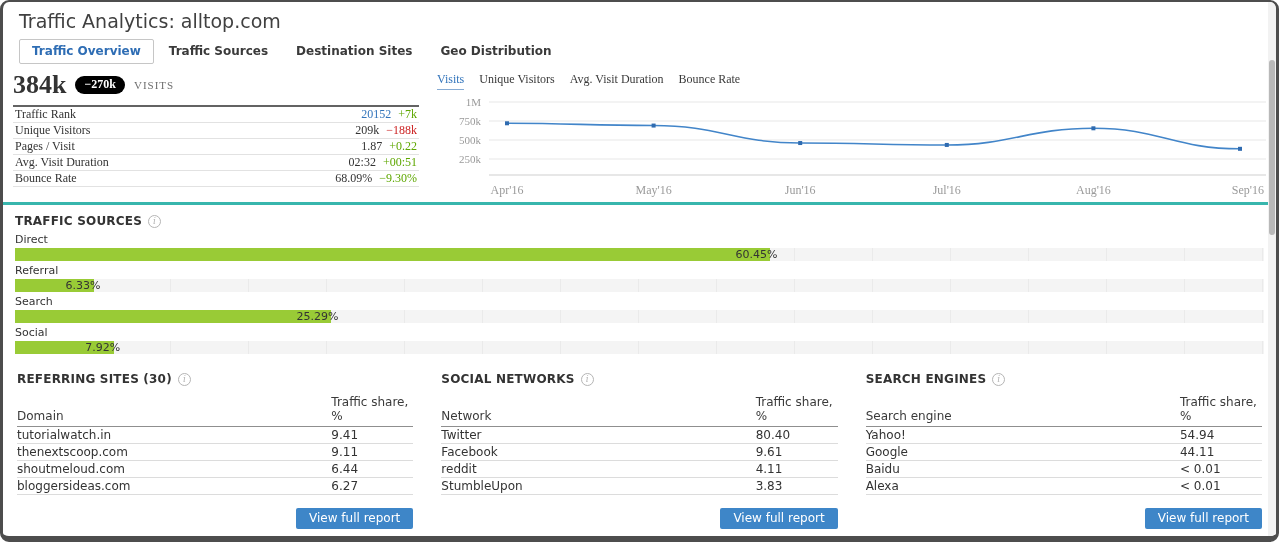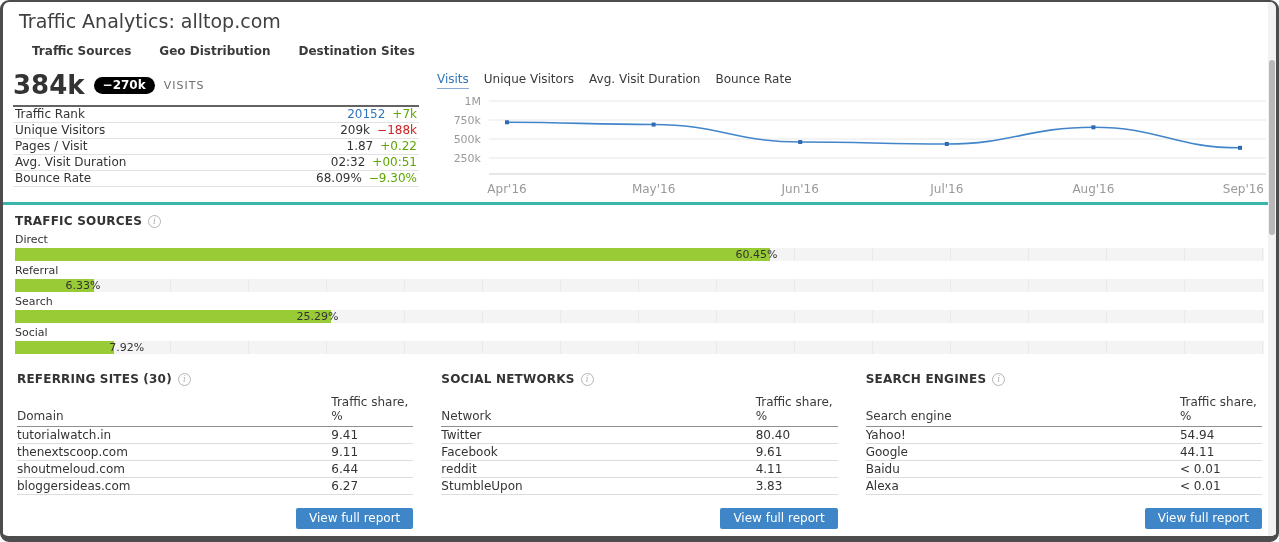--- a/index.html
+++ b/index.html
@@ -24,21 +24,21 @@
   
   .header { padding: 8px 16px 0 16px; }
   .page-title { font-size: 19px; color: #404040; font-weight: 400; }
   .tab-bar { display: flex; gap: 2px; margin-top: 7px; align-items: flex-end; }
   .tab {
     font-size: 12px; font-weight: 700; color: #3a3a3a;
     padding: 4px 12px 5px 12px; cursor: pointer; border: 1px solid transparent;
   }
   .tab.active { color: #2e6db4; border: 1px solid #c6c6c6; border-radius: 2px; background: #fff; }
   
-  .overview { display: flex; height: 138px; padding: 6px 10px 0 10px; }
+  .overview { display: flex; height: 138px; padding: 6px 10px 0 10px; font-family: Liberation Serif, serif; }
   .ov-left { width: 406px; flex: none; }
   .visits-row { display: flex; align-items: center; gap: 9px; padding: 2px 0 7px 0; }
   .visits-value { font-size: 26px; font-weight: 700; color: #333; line-height: 26px; }
   .visits-badge {
     background: #000000; color: #fff; font-size: 12px; font-weight: 700;
     padding: 1px 9px 2px 9px; border-radius: 10px;
   }
   .visits-label { font-size: 11px; color: #6e6e6e; letter-spacing: 1px; }
   .stats-table { width: 100%; border-collapse: collapse; font-size: 12px; border-top: 2px solid #636363; }
   .stats-table td { border-bottom: 1px solid #e2e2e2; padding: 1px 2px 2px 2px; line-height: 12px; }
@@ -102,23 +102,24 @@
   .scroll-thumb { position: absolute; top: 58px; right: 1px; width: 6px; height: 175px; background: #b8b8b8; border-radius: 3px; }
 </style>
 </head>
 <body>
 
 <div class="window-frame">
 
   <div class="header">
     <div class="page-title">Traffic Analytics: alltop.com</div>
     <div class="tab-bar">
+      <div class="tab active">Traffic Overview</div>
       <div class="tab">Traffic Sources</div>
+      <div class="tab">Destination Sites</div>
       <div class="tab">Geo Distribution</div>
-      <div class="tab">Destination Sites</div>
     </div>
   </div>
 
   <div class="overview">
     <div class="ov-left">
       <div class="visits-row">
         <span class="visits-value">384k</span>
         <span class="visits-badge">−270k</span>
         <span class="visits-label">VISITS</span>
       </div>
@@ -208,21 +209,21 @@
         <div class="ts-label">Search</div>
         <div class="ts-track">
             <div class="ts-fill" style="width: 25.29%;"></div>
             <span class="ts-pct" style="left: 25.29%;">25.29%</span>
           </div>
       </div>
       <div class="ts-row">
         <div class="ts-label">Social</div>
         <div class="ts-track">
             <div class="ts-fill" style="width: 7.92%;"></div>
-            <span class="ts-pct" style="left: 7.92%; margin-left: 24px;">7.92%</span>
+            <span class="ts-pct" style="left: 7.92%;">7.92%</span>
           </div>
       </div>
     </div>
   </div>
 
   <div class="tables-section">
 
     <div class="table-col">
       <div class="section-heading-row">
         <span class="section-heading">REFERRING SITES (30)</span>

